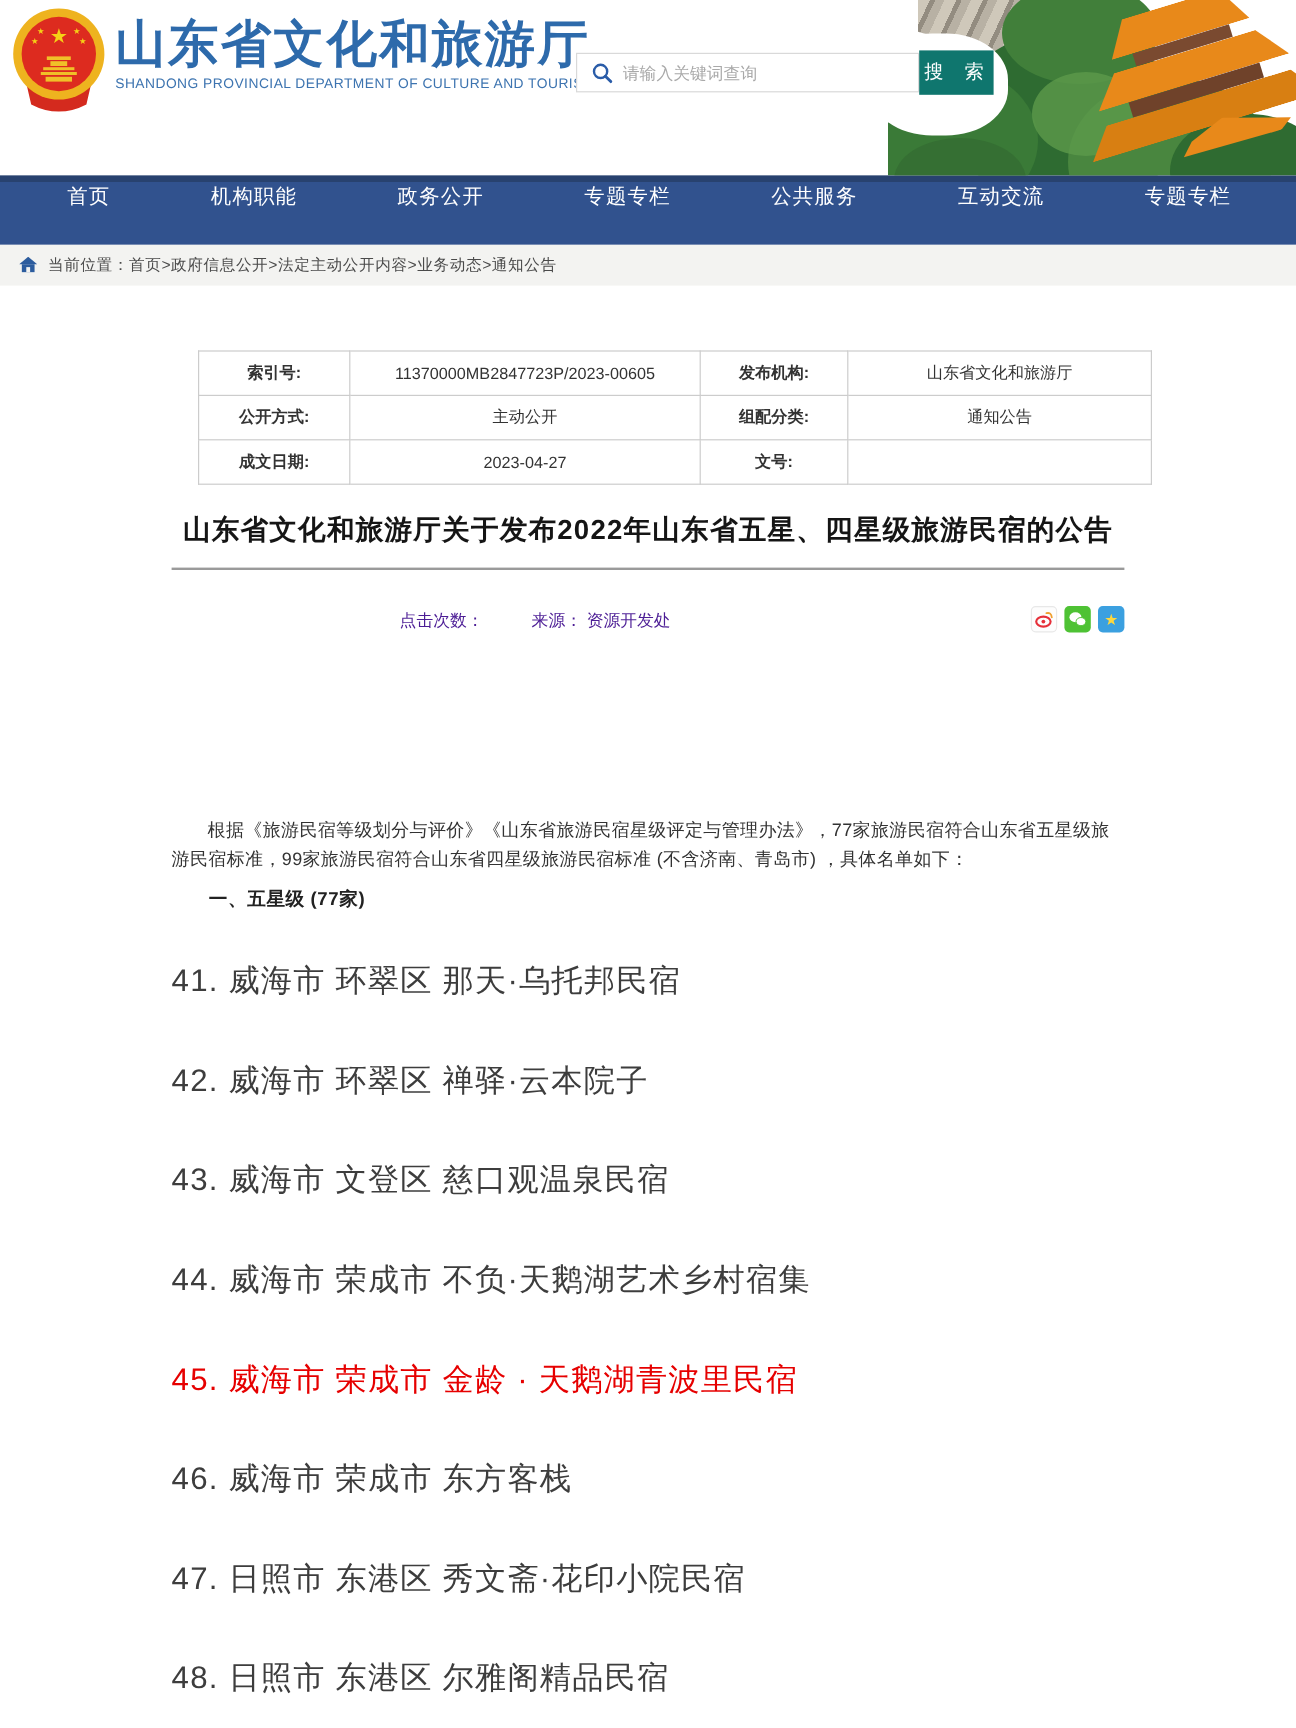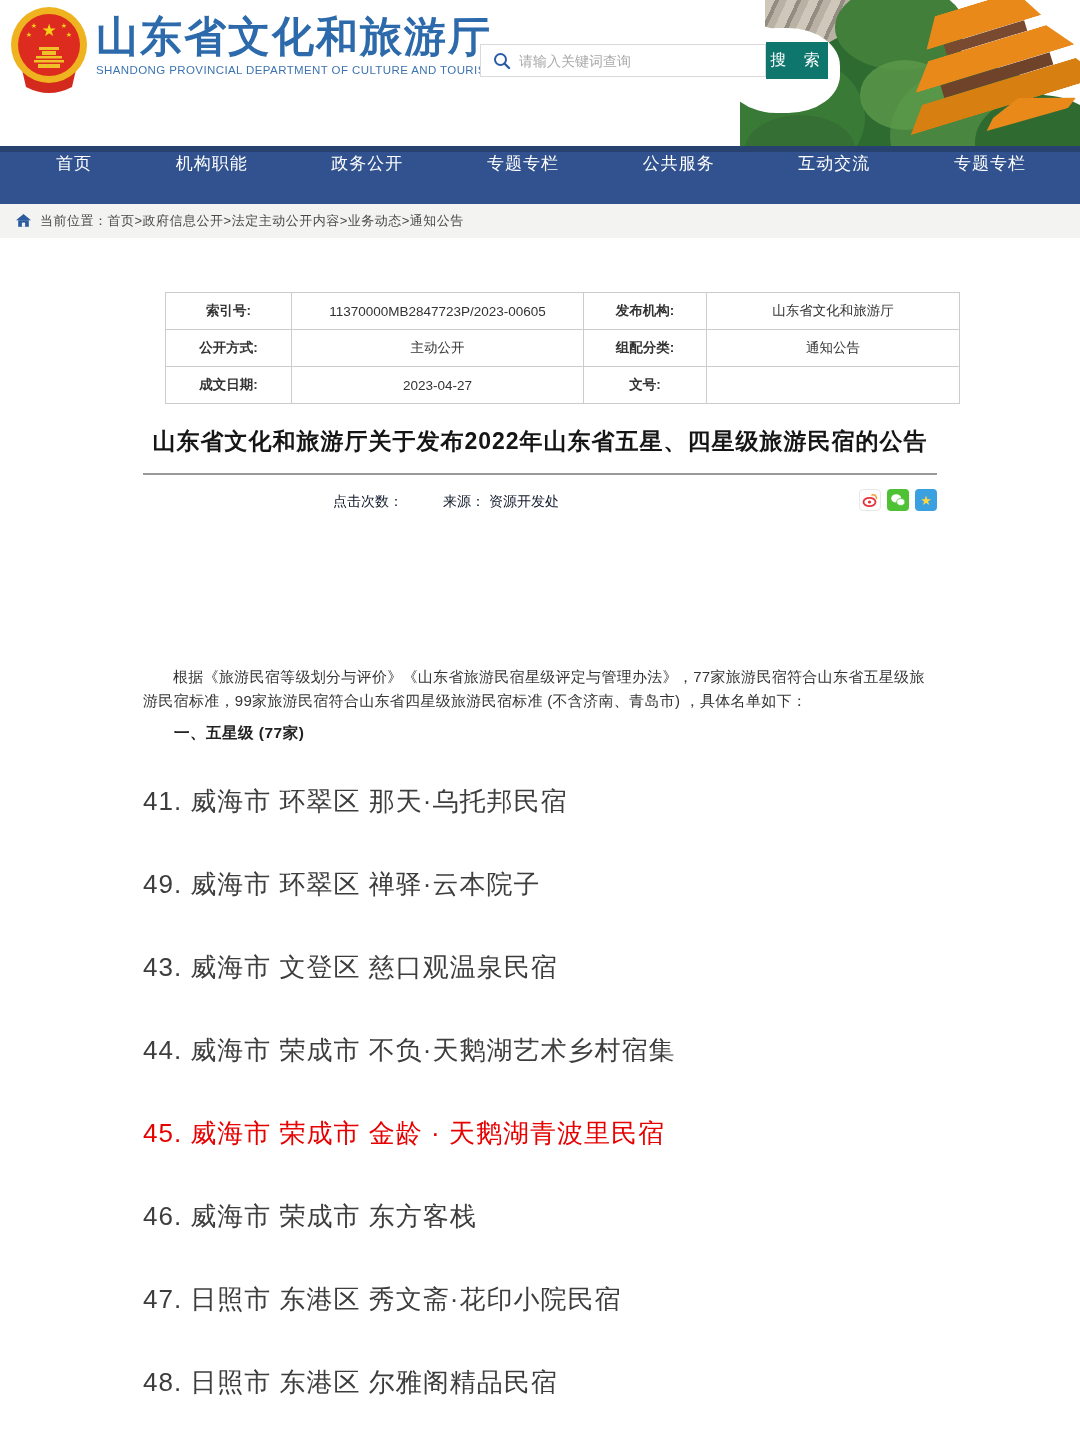--- a/index.html
+++ b/index.html
@@ -62,21 +62,21 @@
   .crumb-path { cursor:pointer; }
 
   
   .main { width:794px; margin-left:143px; }
   table.info { border-collapse:collapse; margin-top:54px; width:794px; table-layout:fixed;margin-left:22px; }
   table.info td { border:1px solid #ccc; height:37px; text-align:center; font-size:13.5px; color:#333;
     overflow:hidden; white-space:nowrap; }
   td.lbl { font-weight:bold; }
   .article-title { margin-top:22px; text-align:center; font-size:23px; font-weight:bold; color:#151515; letter-spacing:1px; }
   .divider { margin-top:16px; border-bottom:2px solid #9a9a9a; }
-  .meta-row { position:relative; margin-top:14px; height:26px; font-size:14px; color:#0f172a; }
+  .meta-row { position:relative; margin-top:30px; height:26px; font-size:14px; color:#4c1d95; }
   .meta-clicks { position:absolute; left:190px; top:4px; }
   .meta-source { position:absolute; left:300px; top:4px; }
   .share { position:absolute; right:0; top:0; display:flex; gap:6px; }
   .share .sicon { width:22px; height:22px; border-radius:4px; display:flex; align-items:center; justify-content:center; cursor:pointer; }
   .spacer { height:150px; }
   .body-par { font-size:15px; line-height:24px; color:#333; text-indent:2em; letter-spacing:.3px; }
   .section-head { margin-top:10px; font-size:15.5px; font-weight:bold; color:#222; text-indent:2em; letter-spacing:.5px; }
   .listing { list-style:none; margin-top:40px; }
   .listing li { font-size:26px; color:#3d3d3d; margin-bottom:48px; letter-spacing:1px; white-space:nowrap; }
 </style>
@@ -221,21 +221,21 @@
       </span>
     </div>
 
     <div class="spacer"></div>
 
     <p class="body-par">根据《旅游民宿等级划分与评价》《山东省旅游民宿星级评定与管理办法》，77家旅游民宿符合山东省五星级旅游民宿标准，99家旅游民宿符合山东省四星级旅游民宿标准 (不含济南、青岛市) ，具体名单如下：</p>
     <p class="section-head">一、五星级 (77家)</p>
 
     <ul class="listing" id="listing">
         <li>41. 威海市 环翠区 那天·乌托邦民宿</li>
-        <li>49. 威海市 环翠区 禅驿·云本院子</li>
+        <li>42. 威海市 环翠区 禅驿·云本院子</li>
         <li>43. 威海市 文登区 慈口观温泉民宿</li>
         <li>44. 威海市 荣成市 不负·天鹅湖艺术乡村宿集</li>
         <li style="color: rgb(230, 0, 0);">45. 威海市 荣成市 金龄 · 天鹅湖青波里民宿</li>
         <li>46. 威海市 荣成市 东方客栈</li>
         <li>47. 日照市 东港区 秀文斋·花印小院民宿</li>
         <li>48. 日照市 东港区 尔雅阁精品民宿</li>
       </ul>
   </div>
 </div>
 

